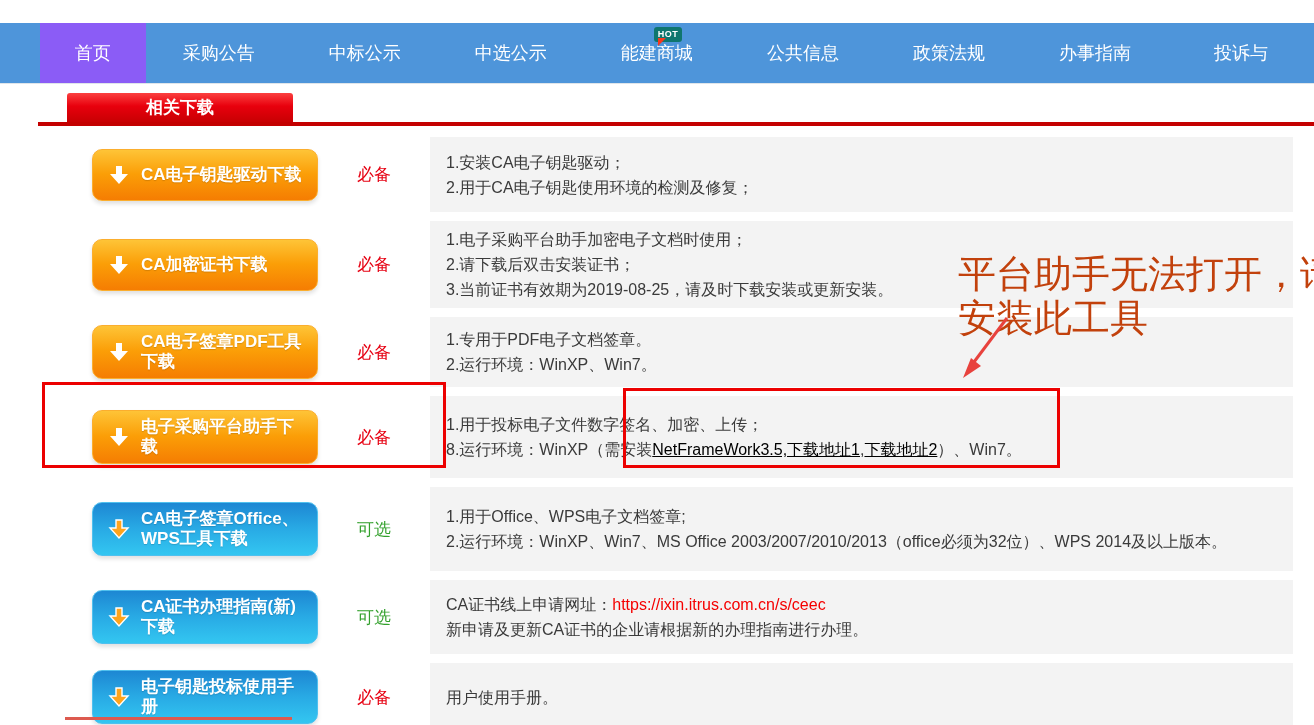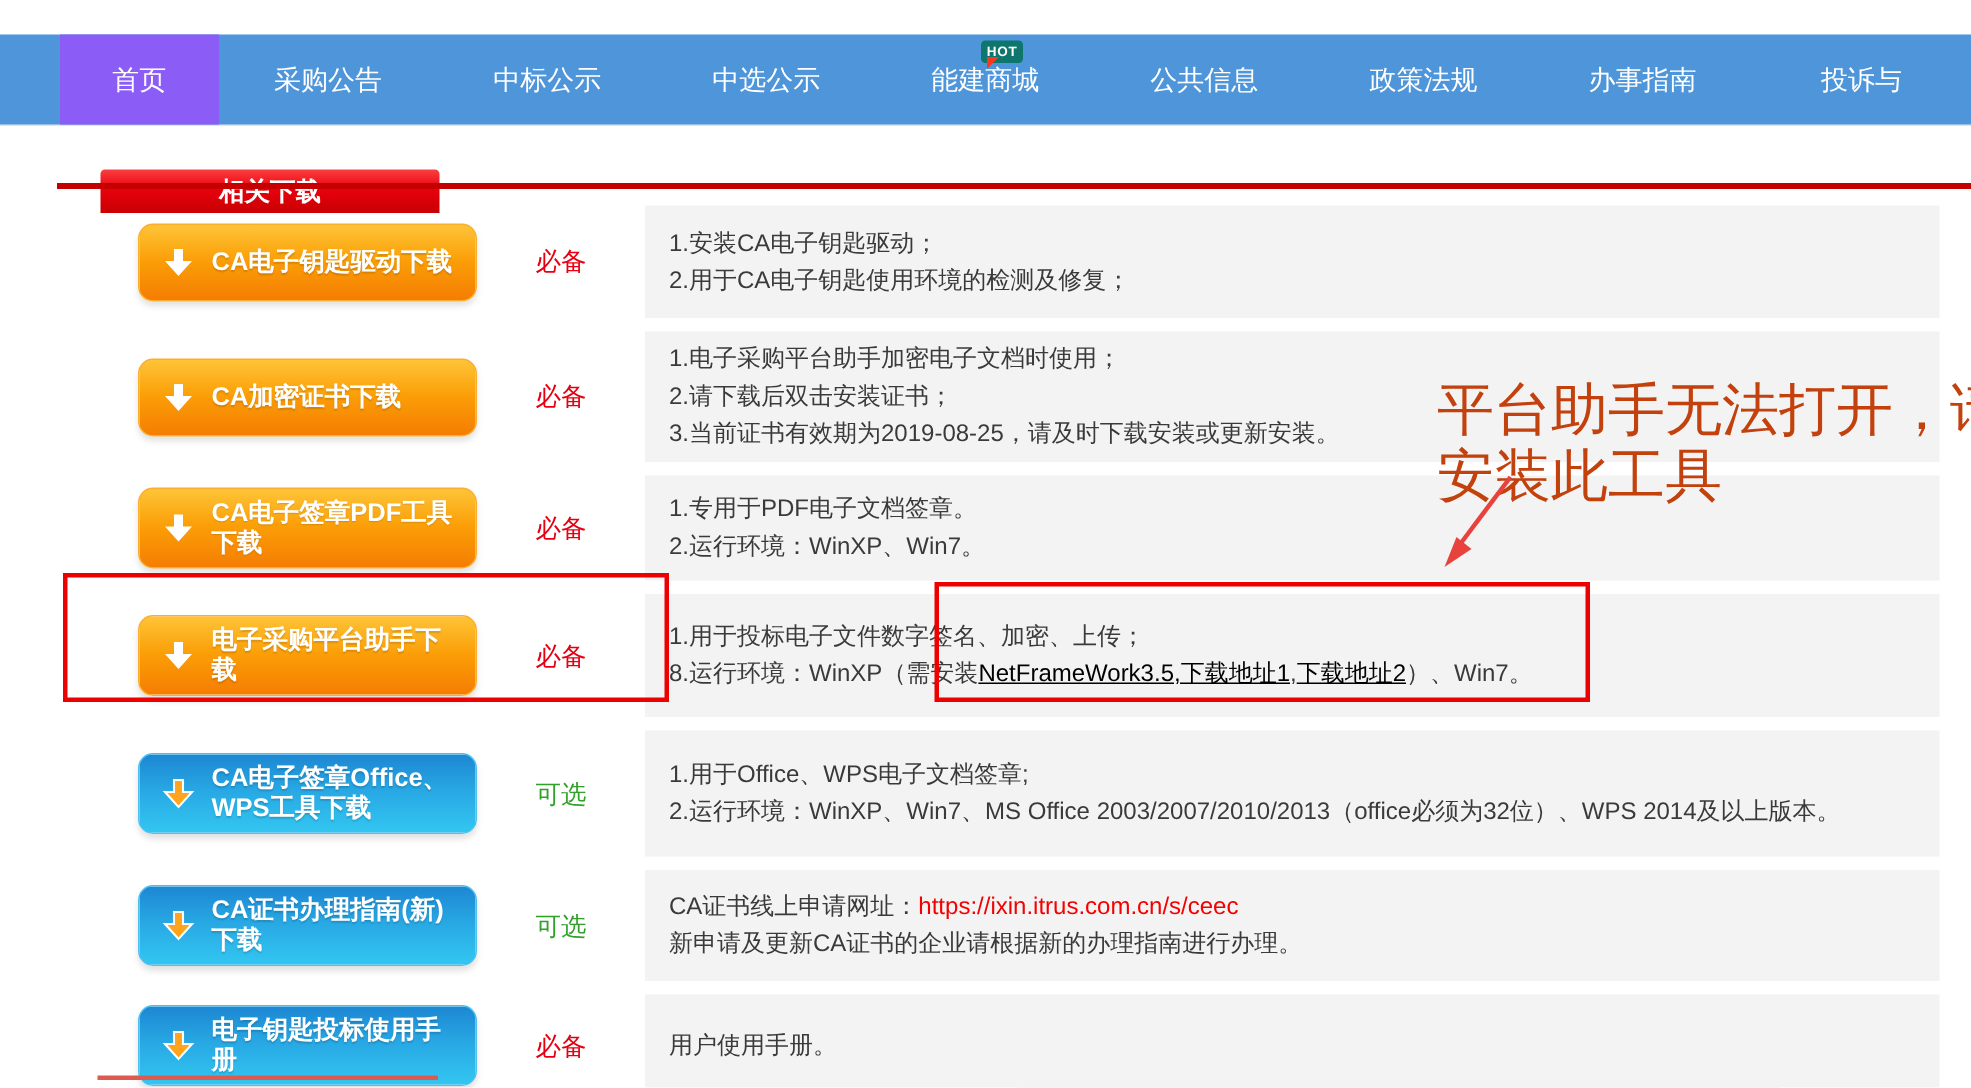--- a/index.html
+++ b/index.html
@@ -17,21 +17,21 @@
                font-size:9px; font-weight:bold; line-height:1; padding:3px 4px; border-radius:3px;
                letter-spacing:.5px; }
   .hot-badge::after { content:""; position:absolute; left:4px; bottom:-4px; border:4px solid transparent;
                       border-top-color:#f8381d; border-left-color:#f8381d; width:0; height:0; }
 
   
   .section-head { position:absolute; top:93px; left:0; width:1314px; }
   .tab { position:absolute; left:67px; top:0; width:226px; height:29px;
          background:linear-gradient(180deg,#fb4040 0%,#e8000d 45%,#c80003 100%);
          border-radius:3px 3px 0 0; color:#fff; font-size:17px; font-weight:bold;
-         display:flex; align-items:center; justify-content:center;margin-top:20px; }
+         display:flex; align-items:center; justify-content:center; }
   .red-line { position:absolute; left:38px; top:29px; width:1276px; height:4px; background:#c40000; }
 
   
   .rows { position:absolute; top:137px; left:0; width:1314px; }
   .row { display:flex; align-items:center; margin-bottom:9px; }
   .btn-col { width:430px; display:flex; align-items:center; flex:none; }
   .dl-btn { margin-left:92px; width:226px; min-height:52px; border-radius:10px; cursor:pointer;
             display:flex; align-items:center; padding:6px 10px 6px 14px; position:relative;
             box-shadow:0 3px 4px rgba(0,0,0,.12); }
   .dl-btn.orange { background:linear-gradient(180deg,#fec437 0%,#fb9e07 48%,#f57d02 100%);

